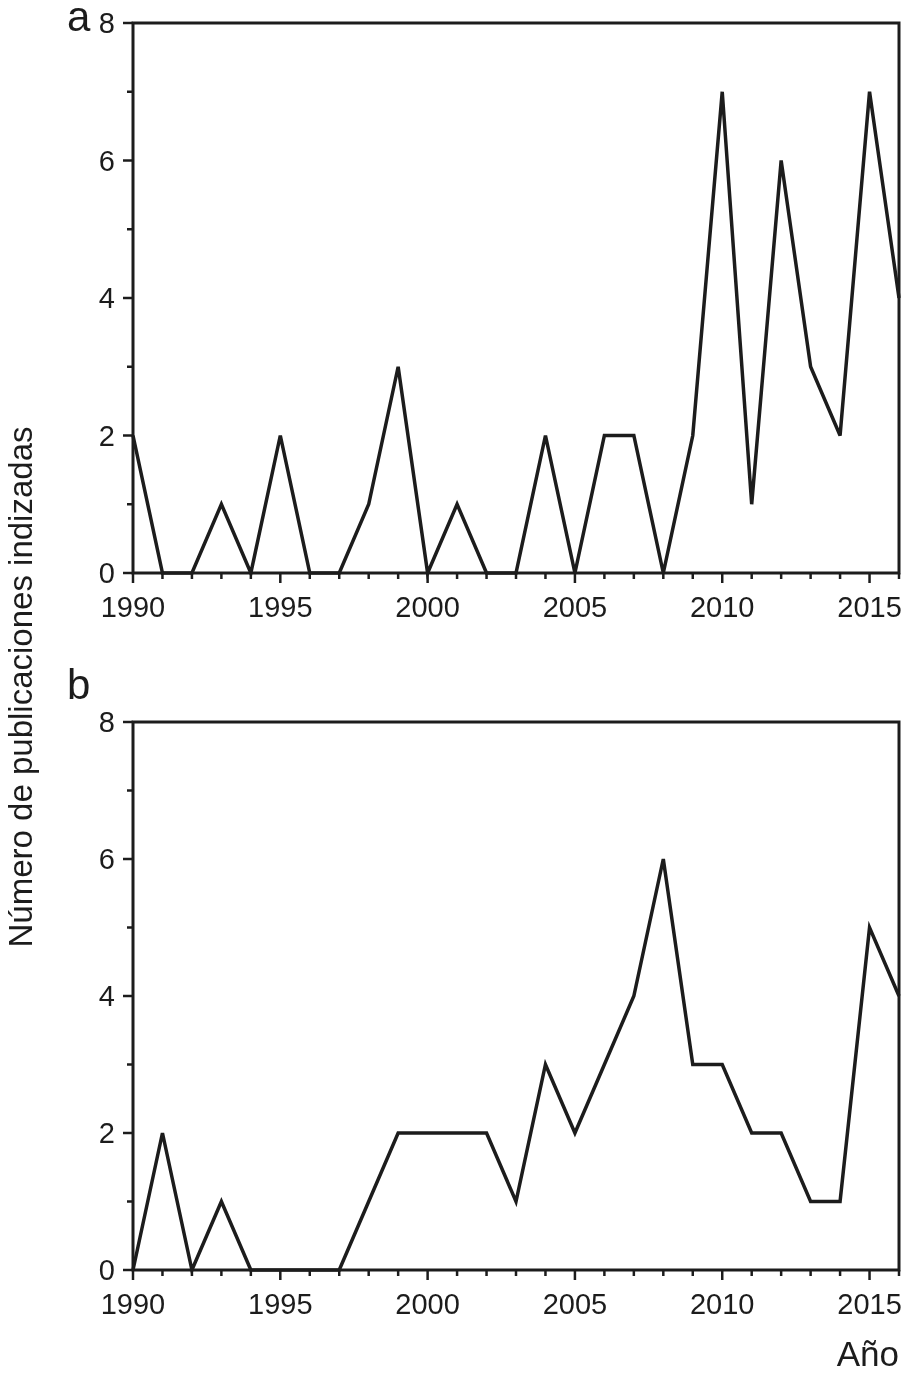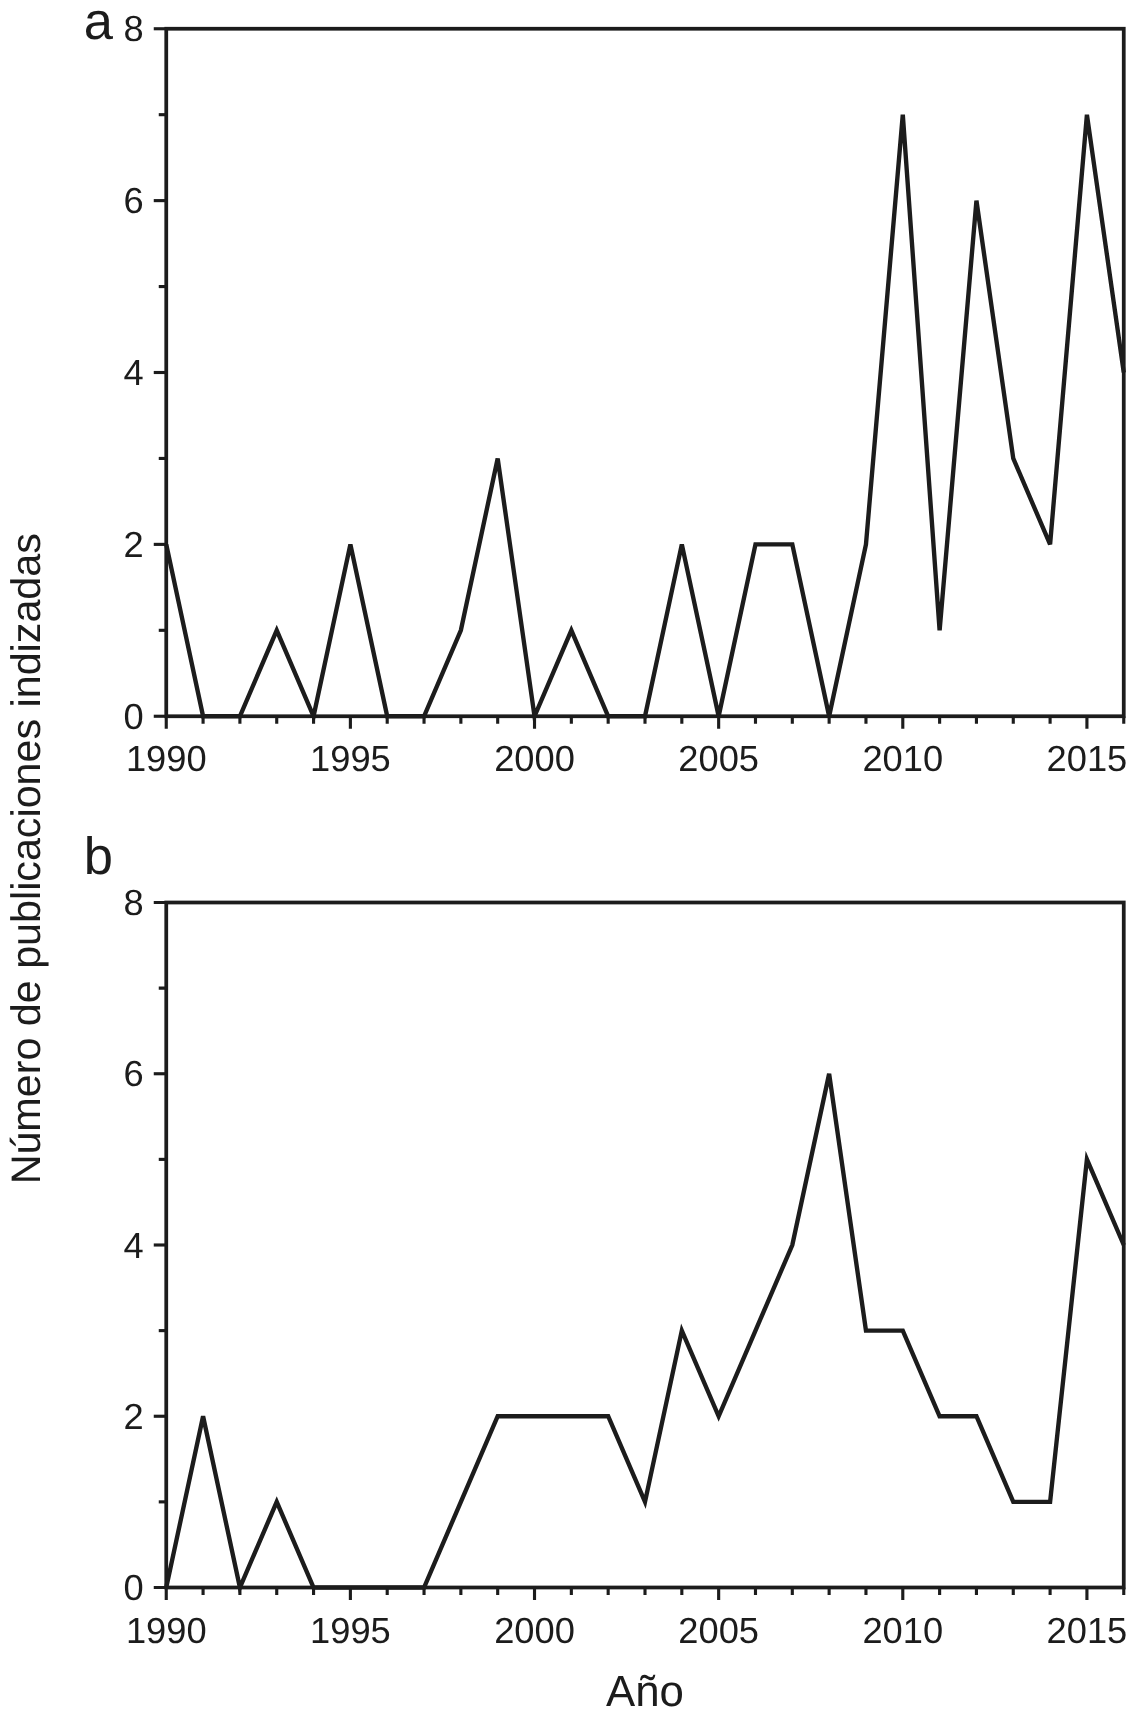--- a/index.html
+++ b/index.html
@@ -31,21 +31,21 @@
     transform: translate(-50%, -50%) rotate(-90deg);
     white-space: nowrap;
     font-size: 33px;
     color: #1c1c1c;
   }
   .x-axis-label {
     position: absolute;
     left: 133px;
     width: 766px;
     top: 1334px;
-    text-align: center;
+    text-align: right;
     font-size: 35px;
     color: #1c1c1c;
   }
   svg.chart { position: absolute; left: 0; display: block; }
   #chart-a { top: 0; }
   #chart-b { top: 699px; }
 </style>
 </head>
 <body>
 

